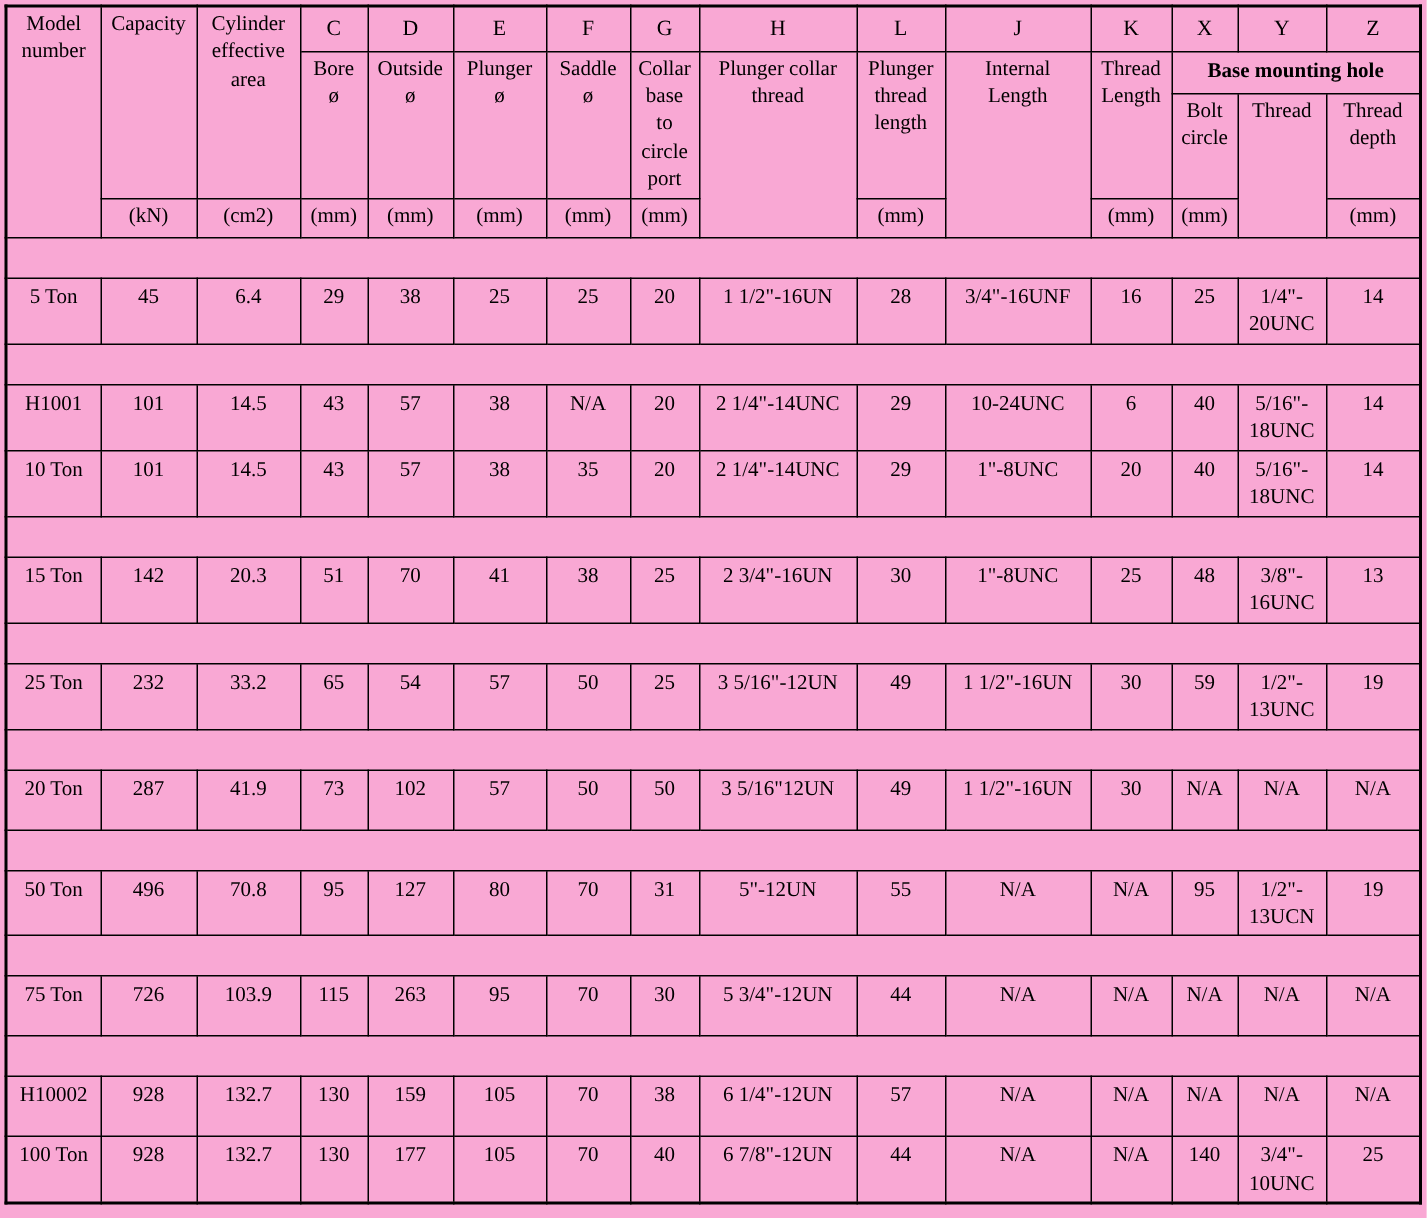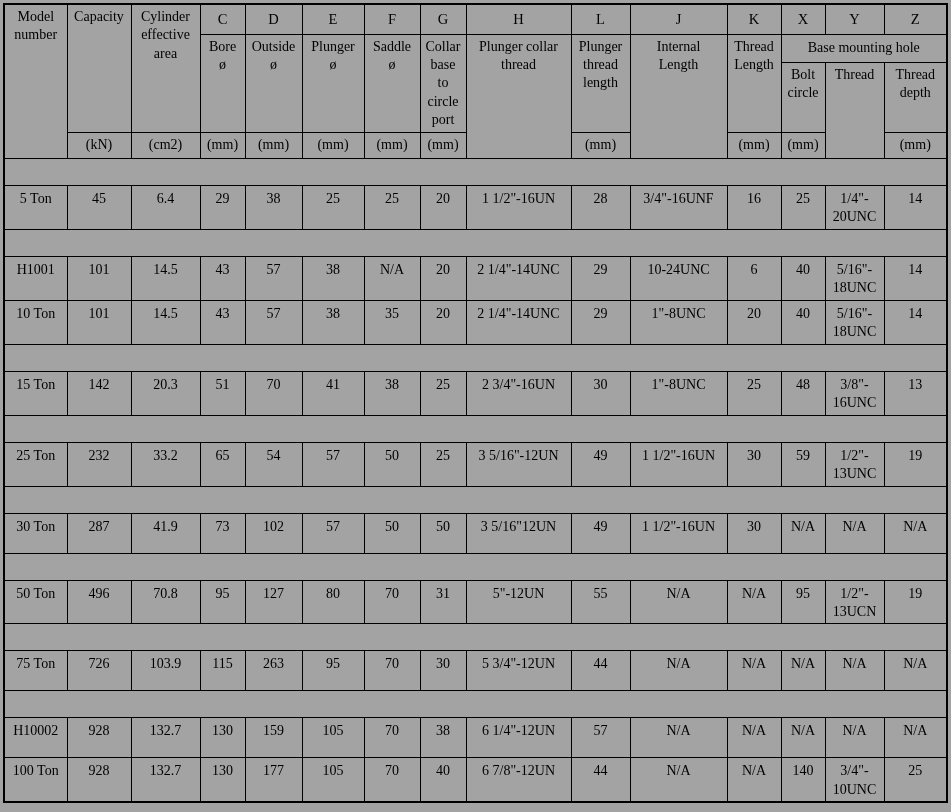--- a/index.html
+++ b/index.html
@@ -8,21 +8,21 @@
     padding: 0;
     background: #ffffff;
     color: #000000;
     font-family: "Liberation Serif", "DejaVu Serif", serif;
   }
   .page {
     width: 951px;
     height: 812px;
     box-sizing: border-box;
     padding: 3px;
-    background: #a3a3a3;
+    background: #f9a8d4;
   }
   table.spec {
     border-collapse: collapse;
     table-layout: fixed;
     width: 945px;
     border: 2px solid #000000;
   }
   th, td {
     border: 1px solid #000000;
     font-weight: normal;
@@ -35,21 +35,21 @@
     overflow: hidden;
     word-wrap: break-word;
   }
   thead tr.h-letters   { height: 30px; }
   thead tr.h-bmh       { height: 28px; }
   thead tr.h-desc      { height: 70px; }
   thead tr.h-units     { height: 26px; }
   th.letter { vertical-align: middle; font-size: 14.5px; }
   th.unit   { vertical-align: middle; }
   th.desc, th.span-title { vertical-align: top; padding-top: 3px; }
-  th.bmh    { vertical-align: middle; }
+  th.bmh    { vertical-align: middle; font-weight: bold; }
   tbody td  { height: 33px; padding-top: 4px; }
   tbody td.spacer { height: 26px; padding: 0; }
 </style>
 </head>
 <body>
 
 <div class="page">
   <table class="spec">
     <colgroup>
       <col style="width:63px">
@@ -235,21 +235,21 @@
           <td>30</td>
           <td>59</td>
           <td>1/2"-
 13UNC</td>
           <td>19</td>
         </tr>
         <tr>
           <td colspan="15" class="spacer"></td>
         </tr>
         <tr>
-          <td>30 Ton</td>
+          <td>20 Ton</td>
           <td>287</td>
           <td>41.9</td>
           <td>73</td>
           <td>102</td>
           <td>57</td>
           <td>50</td>
           <td>50</td>
           <td>3 5/16"12UN</td>
           <td>49</td>
           <td>1 1/2"-16UN</td>

